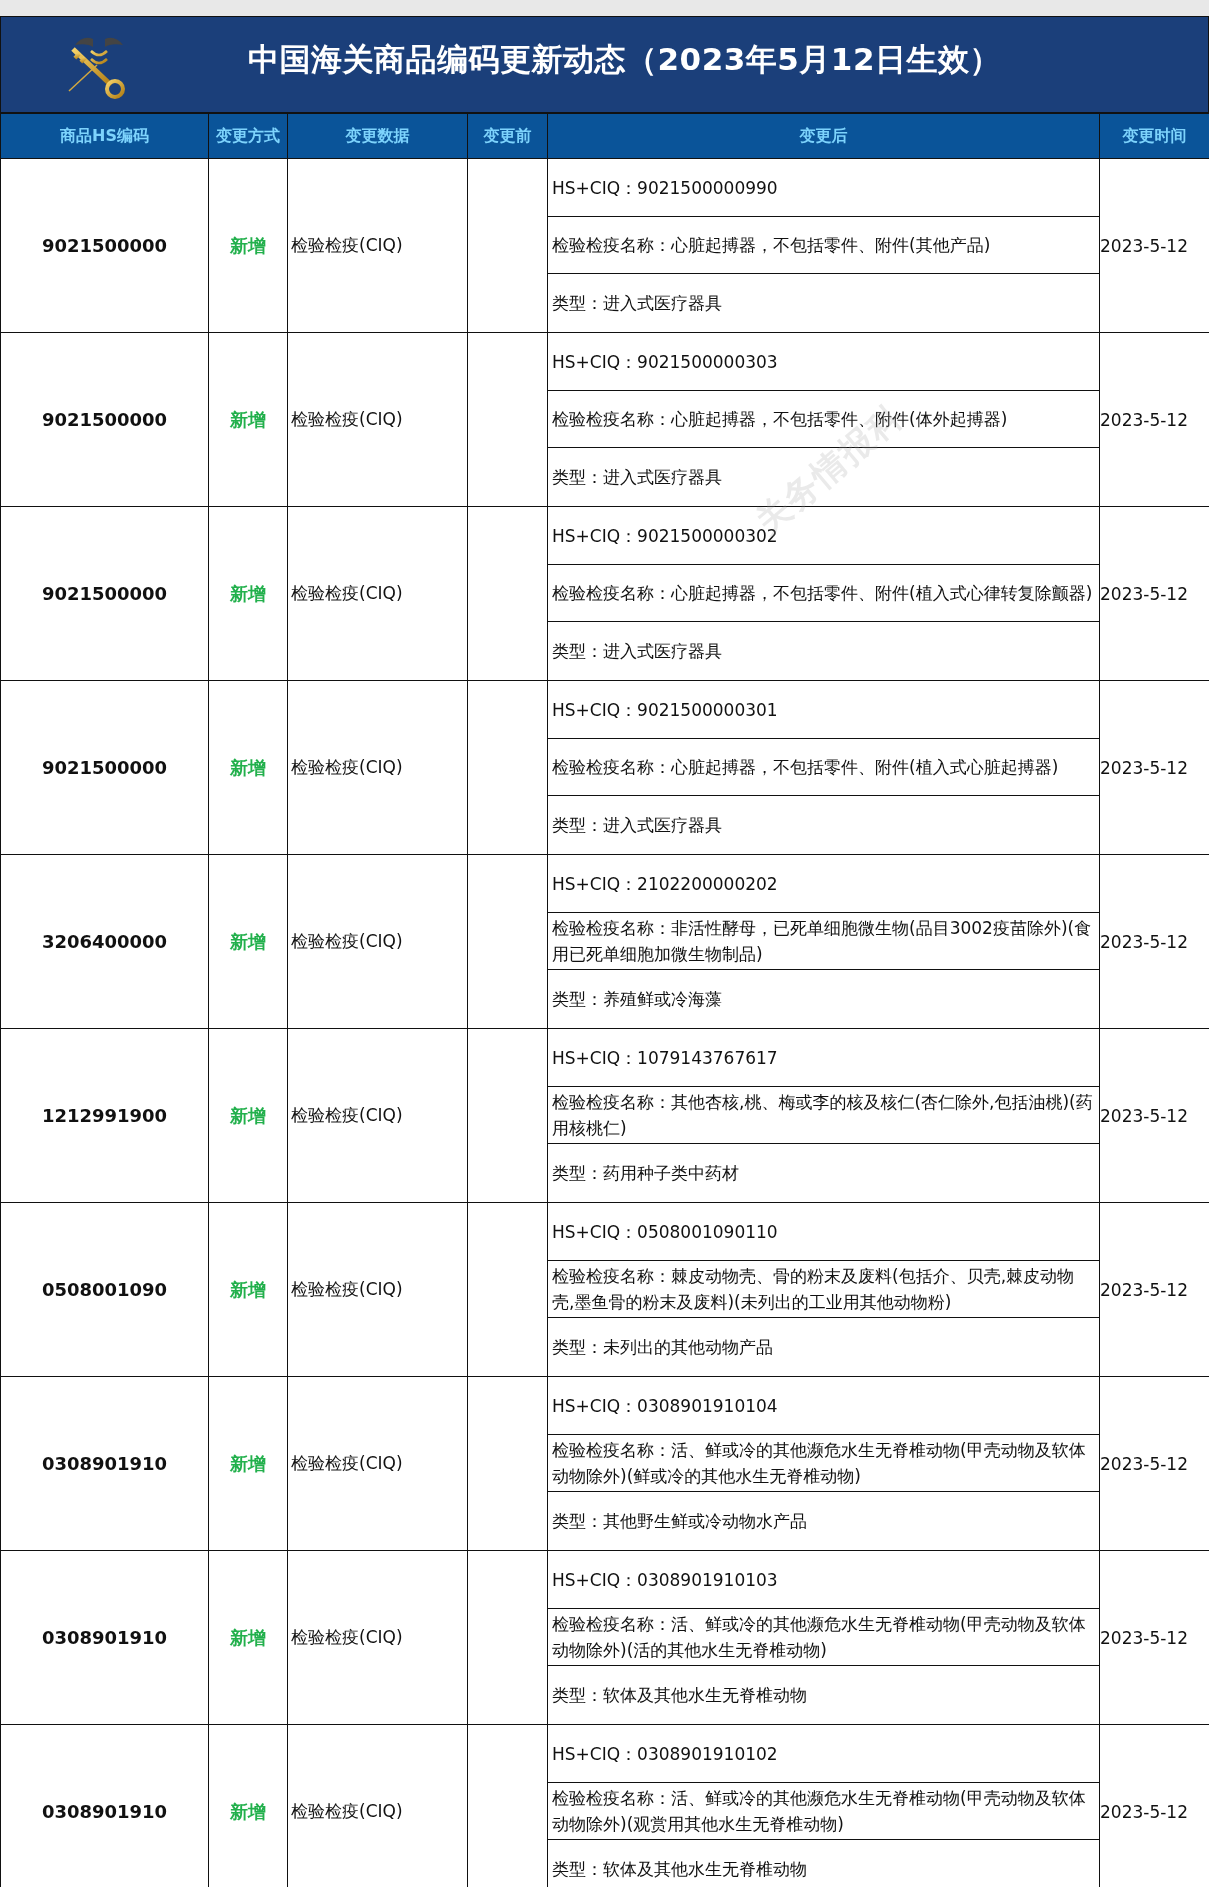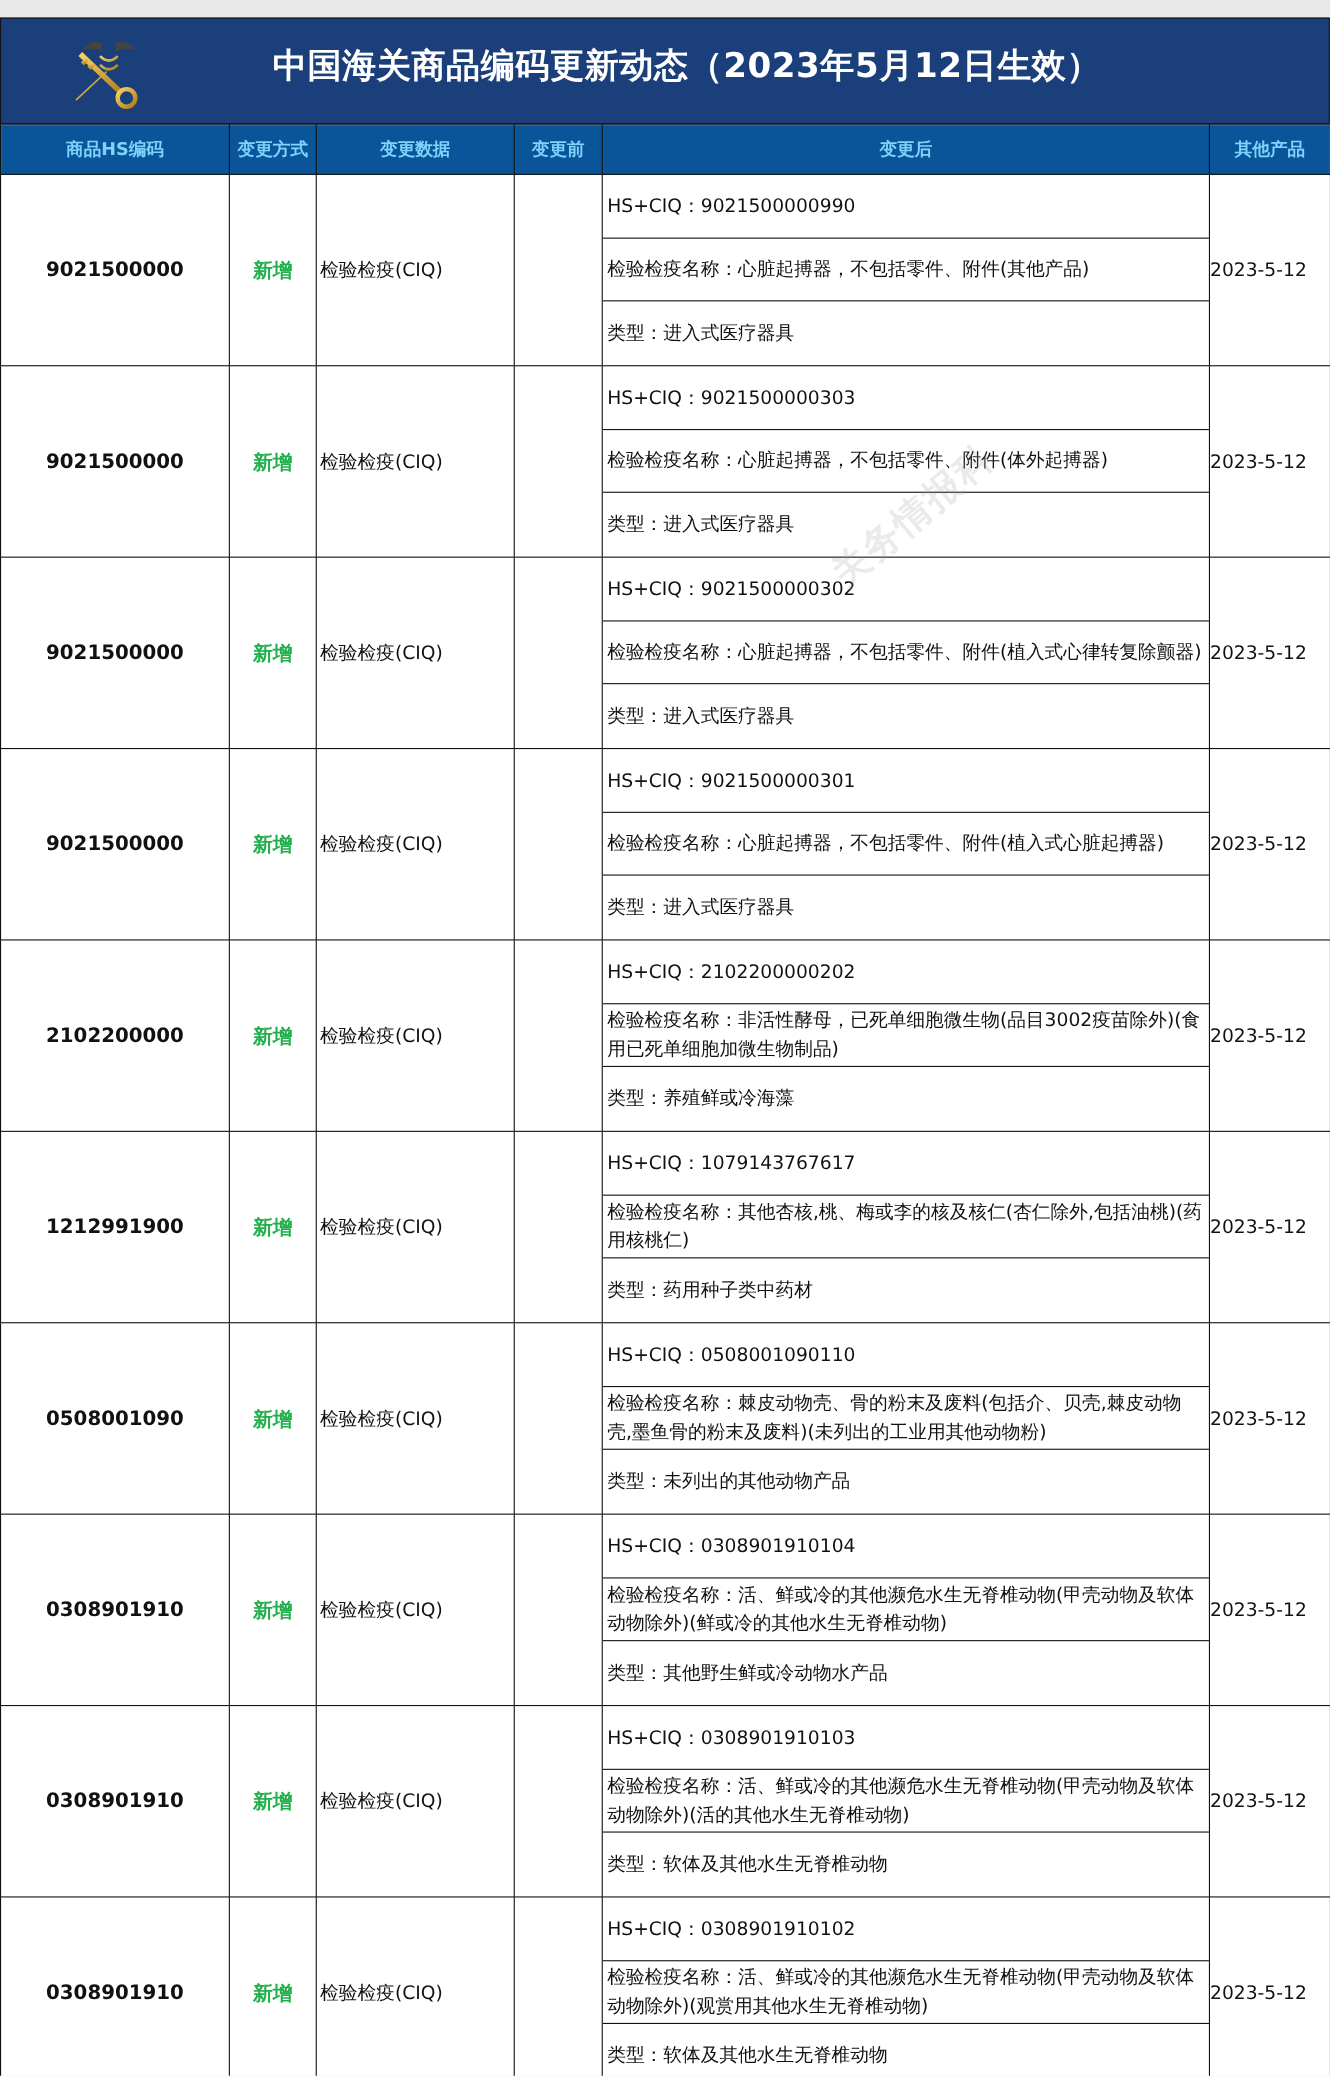--- a/index.html
+++ b/index.html
@@ -57,21 +57,21 @@
         <col style="width:552px">
         <col style="width:110px">
     </colgroup>
     <thead>
       <tr>
         <th>商品HS编码</th>
         <th>变更方式</th>
         <th>变更数据</th>
         <th>变更前</th>
         <th>变更后</th>
-        <th>其他产品</th>
+        <th>变更时间</th>
       </tr>
     </thead>
     <tbody id="tbody">
   <tr class="row">
     <td class="hs"><span>9021500000</span></td>
     <td class="method"><span>新增</span></td>
     <td class="data"><span>检验检疫(CIQ)</span></td>
     <td><span></span></td>
     <td class="after">
       <div class="sub s1">HS+CIQ：9021500000990</div>
@@ -114,21 +114,21 @@
     <td><span></span></td>
     <td class="after">
       <div class="sub s1">HS+CIQ：9021500000301</div>
       <div class="sub s2">检验检疫名称：心脏起搏器，不包括零件、附件(植入式心脏起搏器)</div>
       <div class="sub s3">类型：进入式医疗器具</div>
     </td>
     <td class="time"><span>2023-5-12</span></td>
   </tr>
 
   <tr class="row">
-    <td class="hs"><span>2102200000</span></td>
+    <td class="hs"><span>3206400000</span></td>
     <td class="method"><span>新增</span></td>
     <td class="data"><span>检验检疫(CIQ)</span></td>
     <td><span></span></td>
     <td class="after">
       <div class="sub s1">HS+CIQ：2102200000202</div>
       <div class="sub s2">检验检疫名称：非活性酵母，已死单细胞微生物(品目3002疫苗除外)(食用已死单细胞加微生物制品)</div>
       <div class="sub s3">类型：养殖鲜或冷海藻</div>
     </td>
     <td class="time"><span>2023-5-12</span></td>
   </tr>

